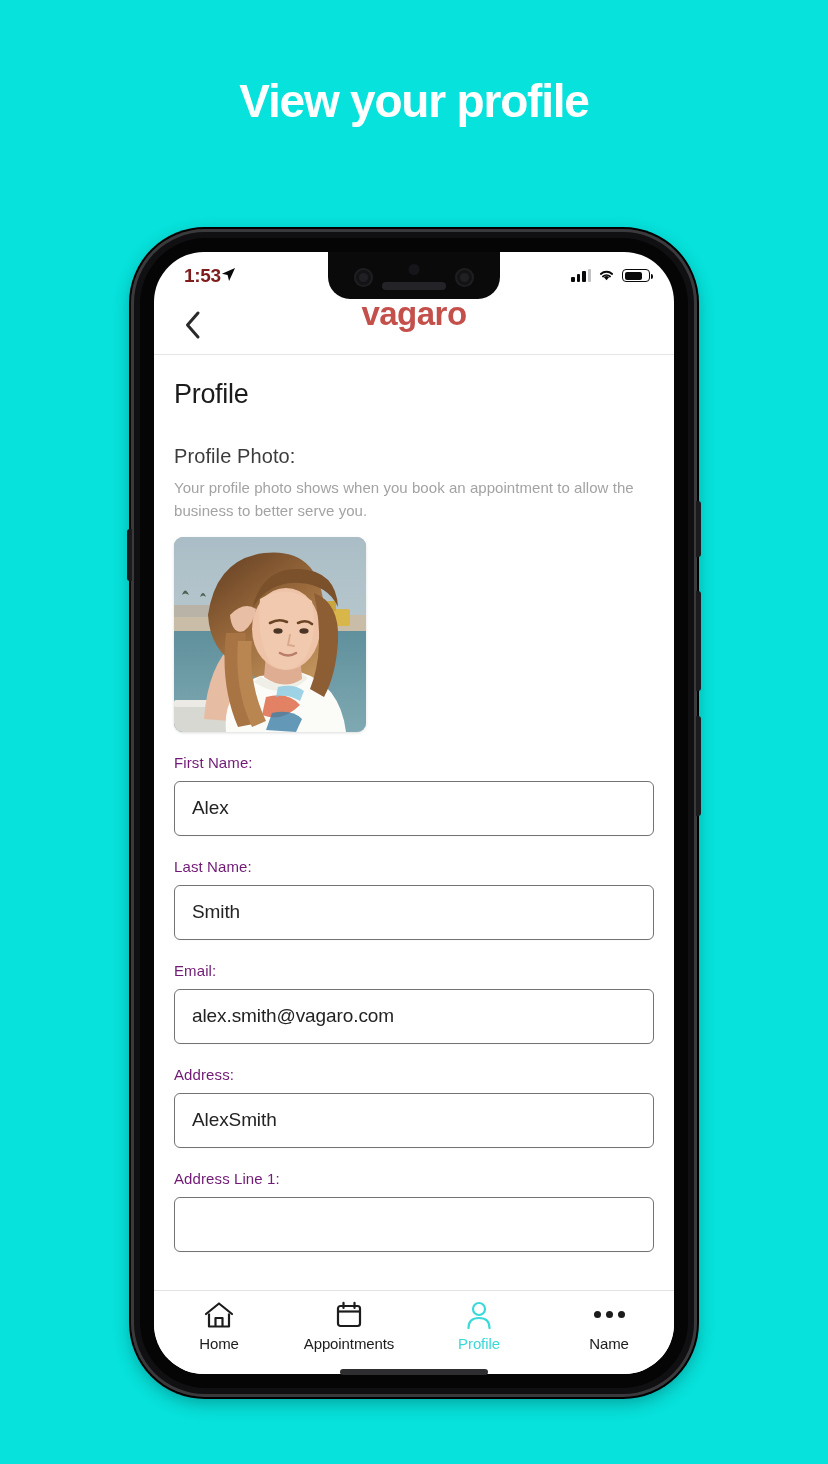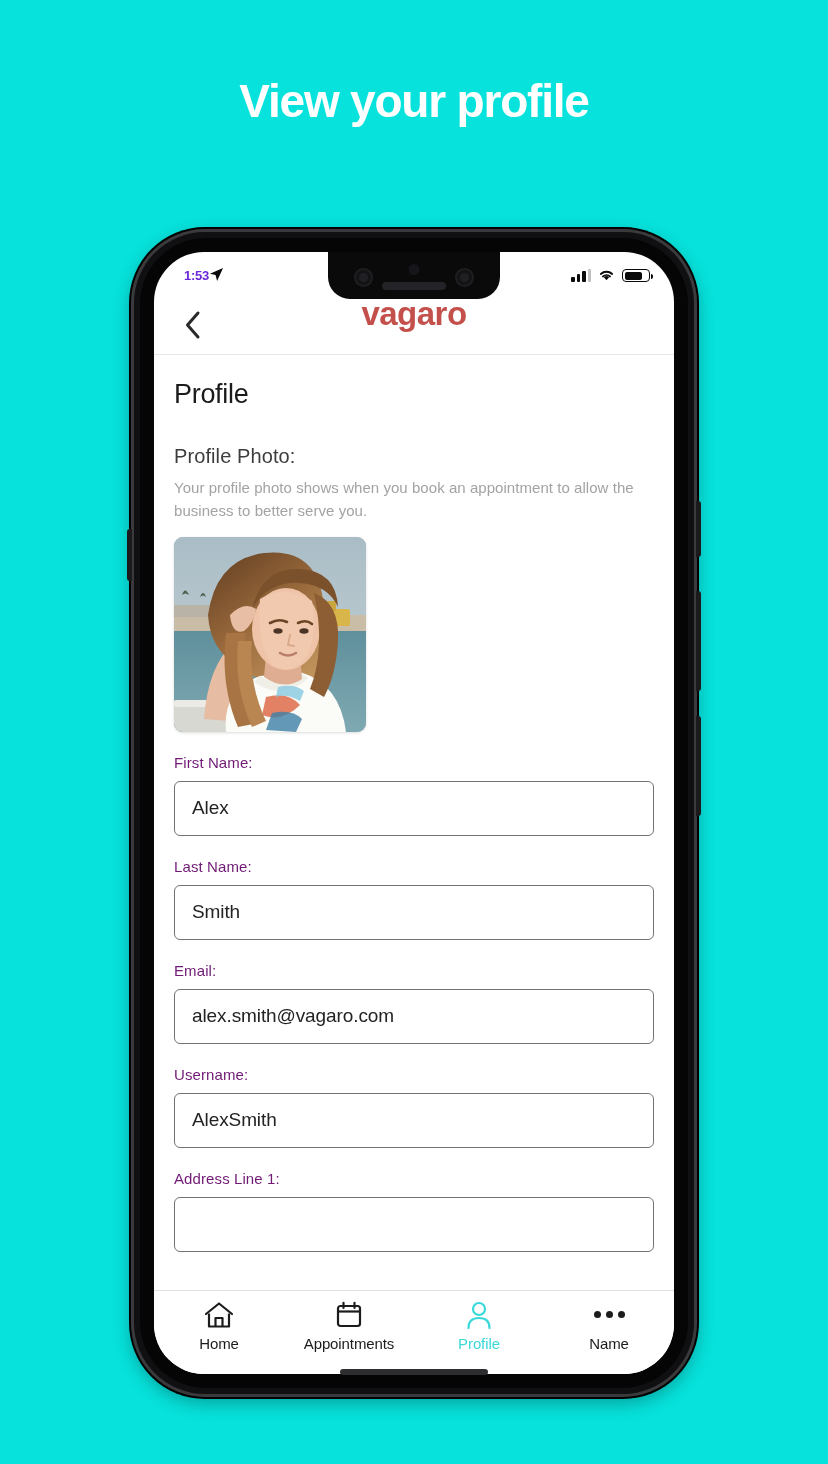--- a/index.html
+++ b/index.html
@@ -144,23 +144,23 @@
     display: flex;
     align-items: center;
     justify-content: space-between;
     padding: 0 24px 0 30px;
     z-index: 20;
   }
   .sb-left {
     display: flex;
     align-items: center;
     gap: 0;
-    font-size: 13px;
+    font-size: 19px;
     font-weight: bold;
-    color: #6d28d9;
+    color: #7f1d1d;
     letter-spacing: -0.3px;
   }
   .sb-right {
     display: flex;
     align-items: center;
     gap: 7px;
   }
   .bars { display: flex; align-items: flex-end; gap: 2px; height: 13px; }
   .bars i { width: 3.5px; background: #0a0a0a; border-radius: 1px; display: block; }
   .bars i:nth-child(1) { height: 5px; }
@@ -476,21 +476,21 @@
         <div class="field-label">Last Name:</div>
         <div class="field-input">Smith</div>
       </div>
 
       <div class="field-group">
         <div class="field-label">Email:</div>
         <div class="field-input">alex.smith@vagaro.com</div>
       </div>
 
       <div class="field-group">
-        <div class="field-label">Username:</div>
+        <div class="field-label">Address:</div>
         <div class="field-input">AlexSmith</div>
       </div>
 
       <div class="field-group">
         <div class="field-label">Address Line 1:</div>
         <div class="field-input"></div>
       </div>
 
     </div>
 

